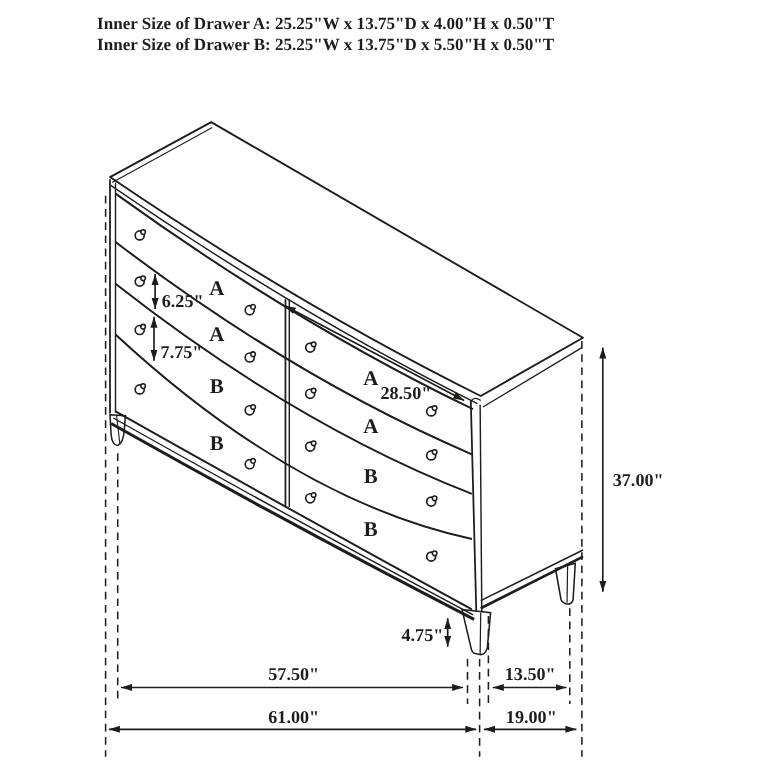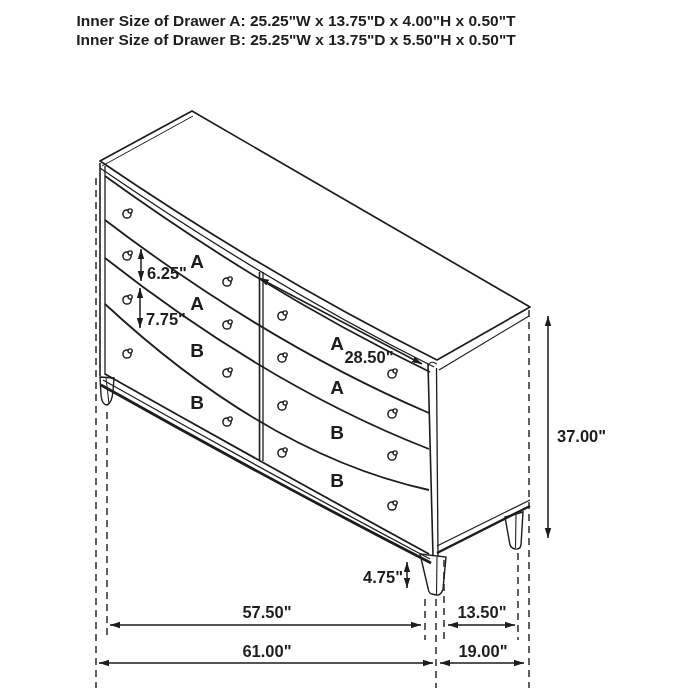--- a/index.html
+++ b/index.html
@@ -1,20 +1,20 @@
 <!DOCTYPE html>
 <html><head>
 <meta charset="utf-8">
 <style>
   html,body{margin:0;padding:0;background:#fff;}
   .canvas{
     position:relative;
     width:700px;height:700px;
     background:#ffffff;
-    font-family:Liberation Sans, sans-serif;
+    font-family:Liberation Serif, serif;
     overflow:hidden;
   }
   svg{display:block;}
   text{fill:#1d1d1b;}
   .hdr{font-size:15.5px;font-weight:bold;}
   .dim{font-size:16.5px;font-weight:bold;}
   .lbl{font-size:19px;font-weight:bold;}
   .ln{stroke:#1d1d1b;fill:none;}
   .ext{stroke:#1d1d1b;fill:none;stroke-width:1.4;stroke-dasharray:7 5;}
   .arr{stroke:#1d1d1b;fill:none;stroke-width:1.5;}

